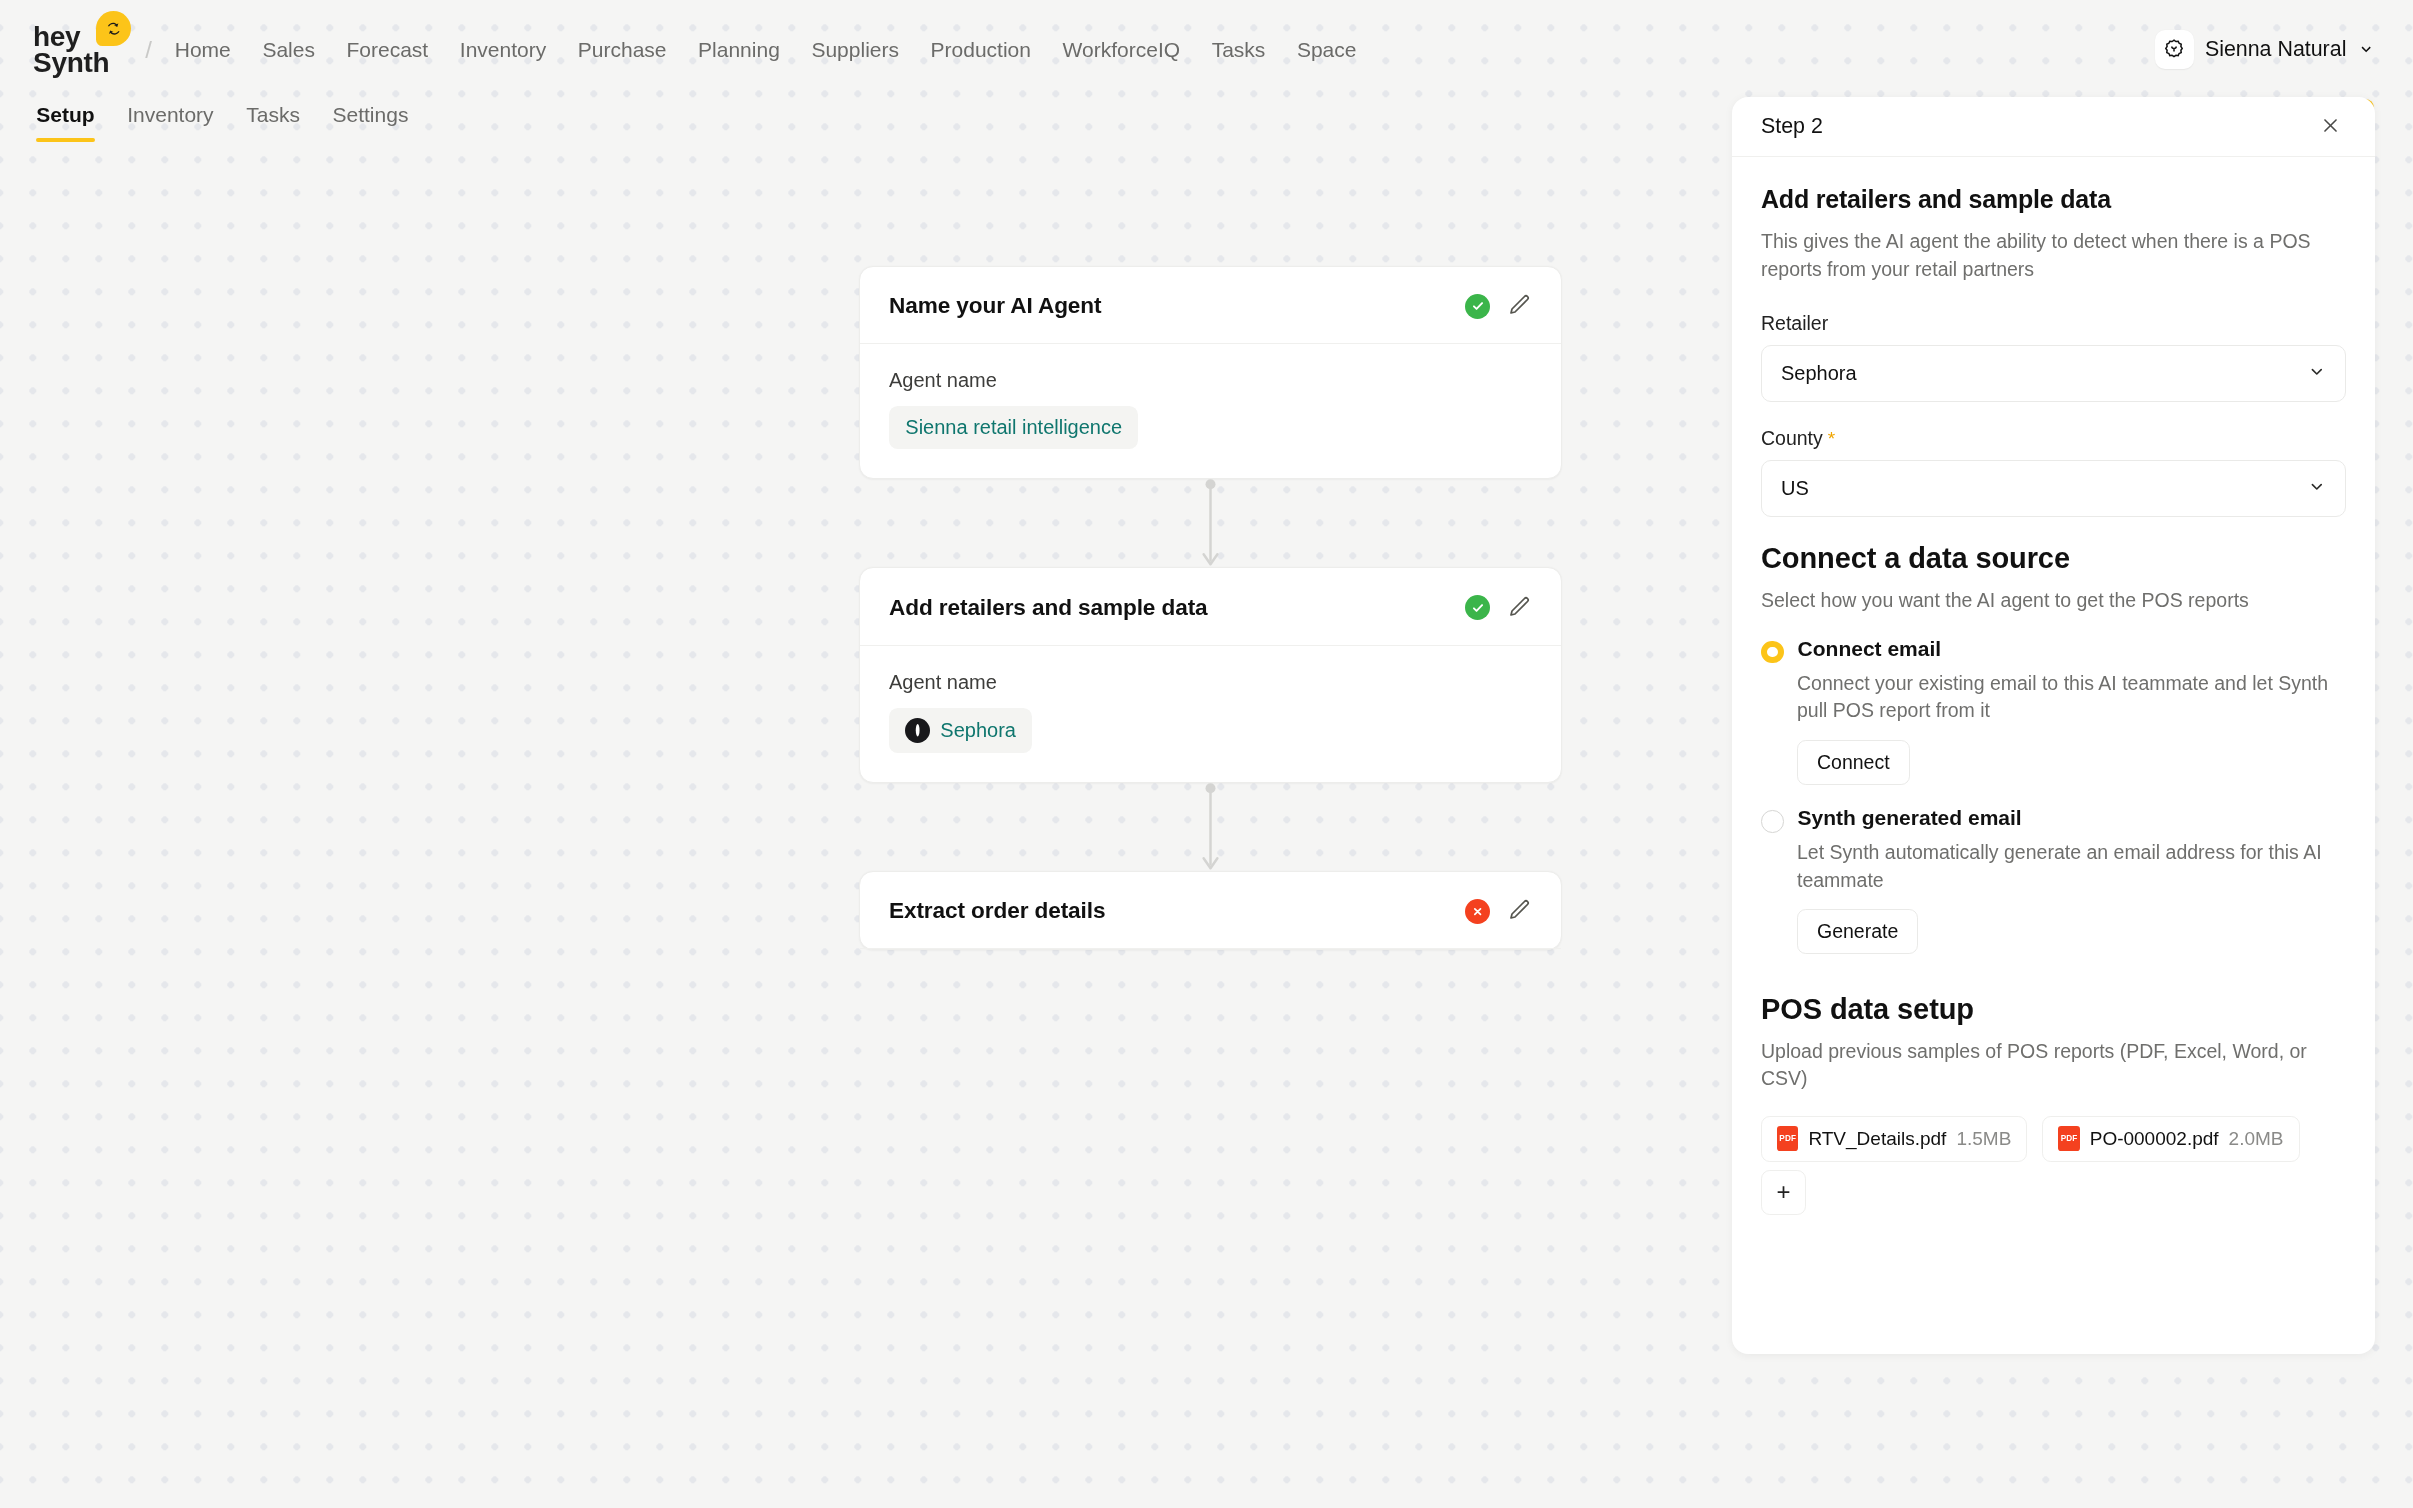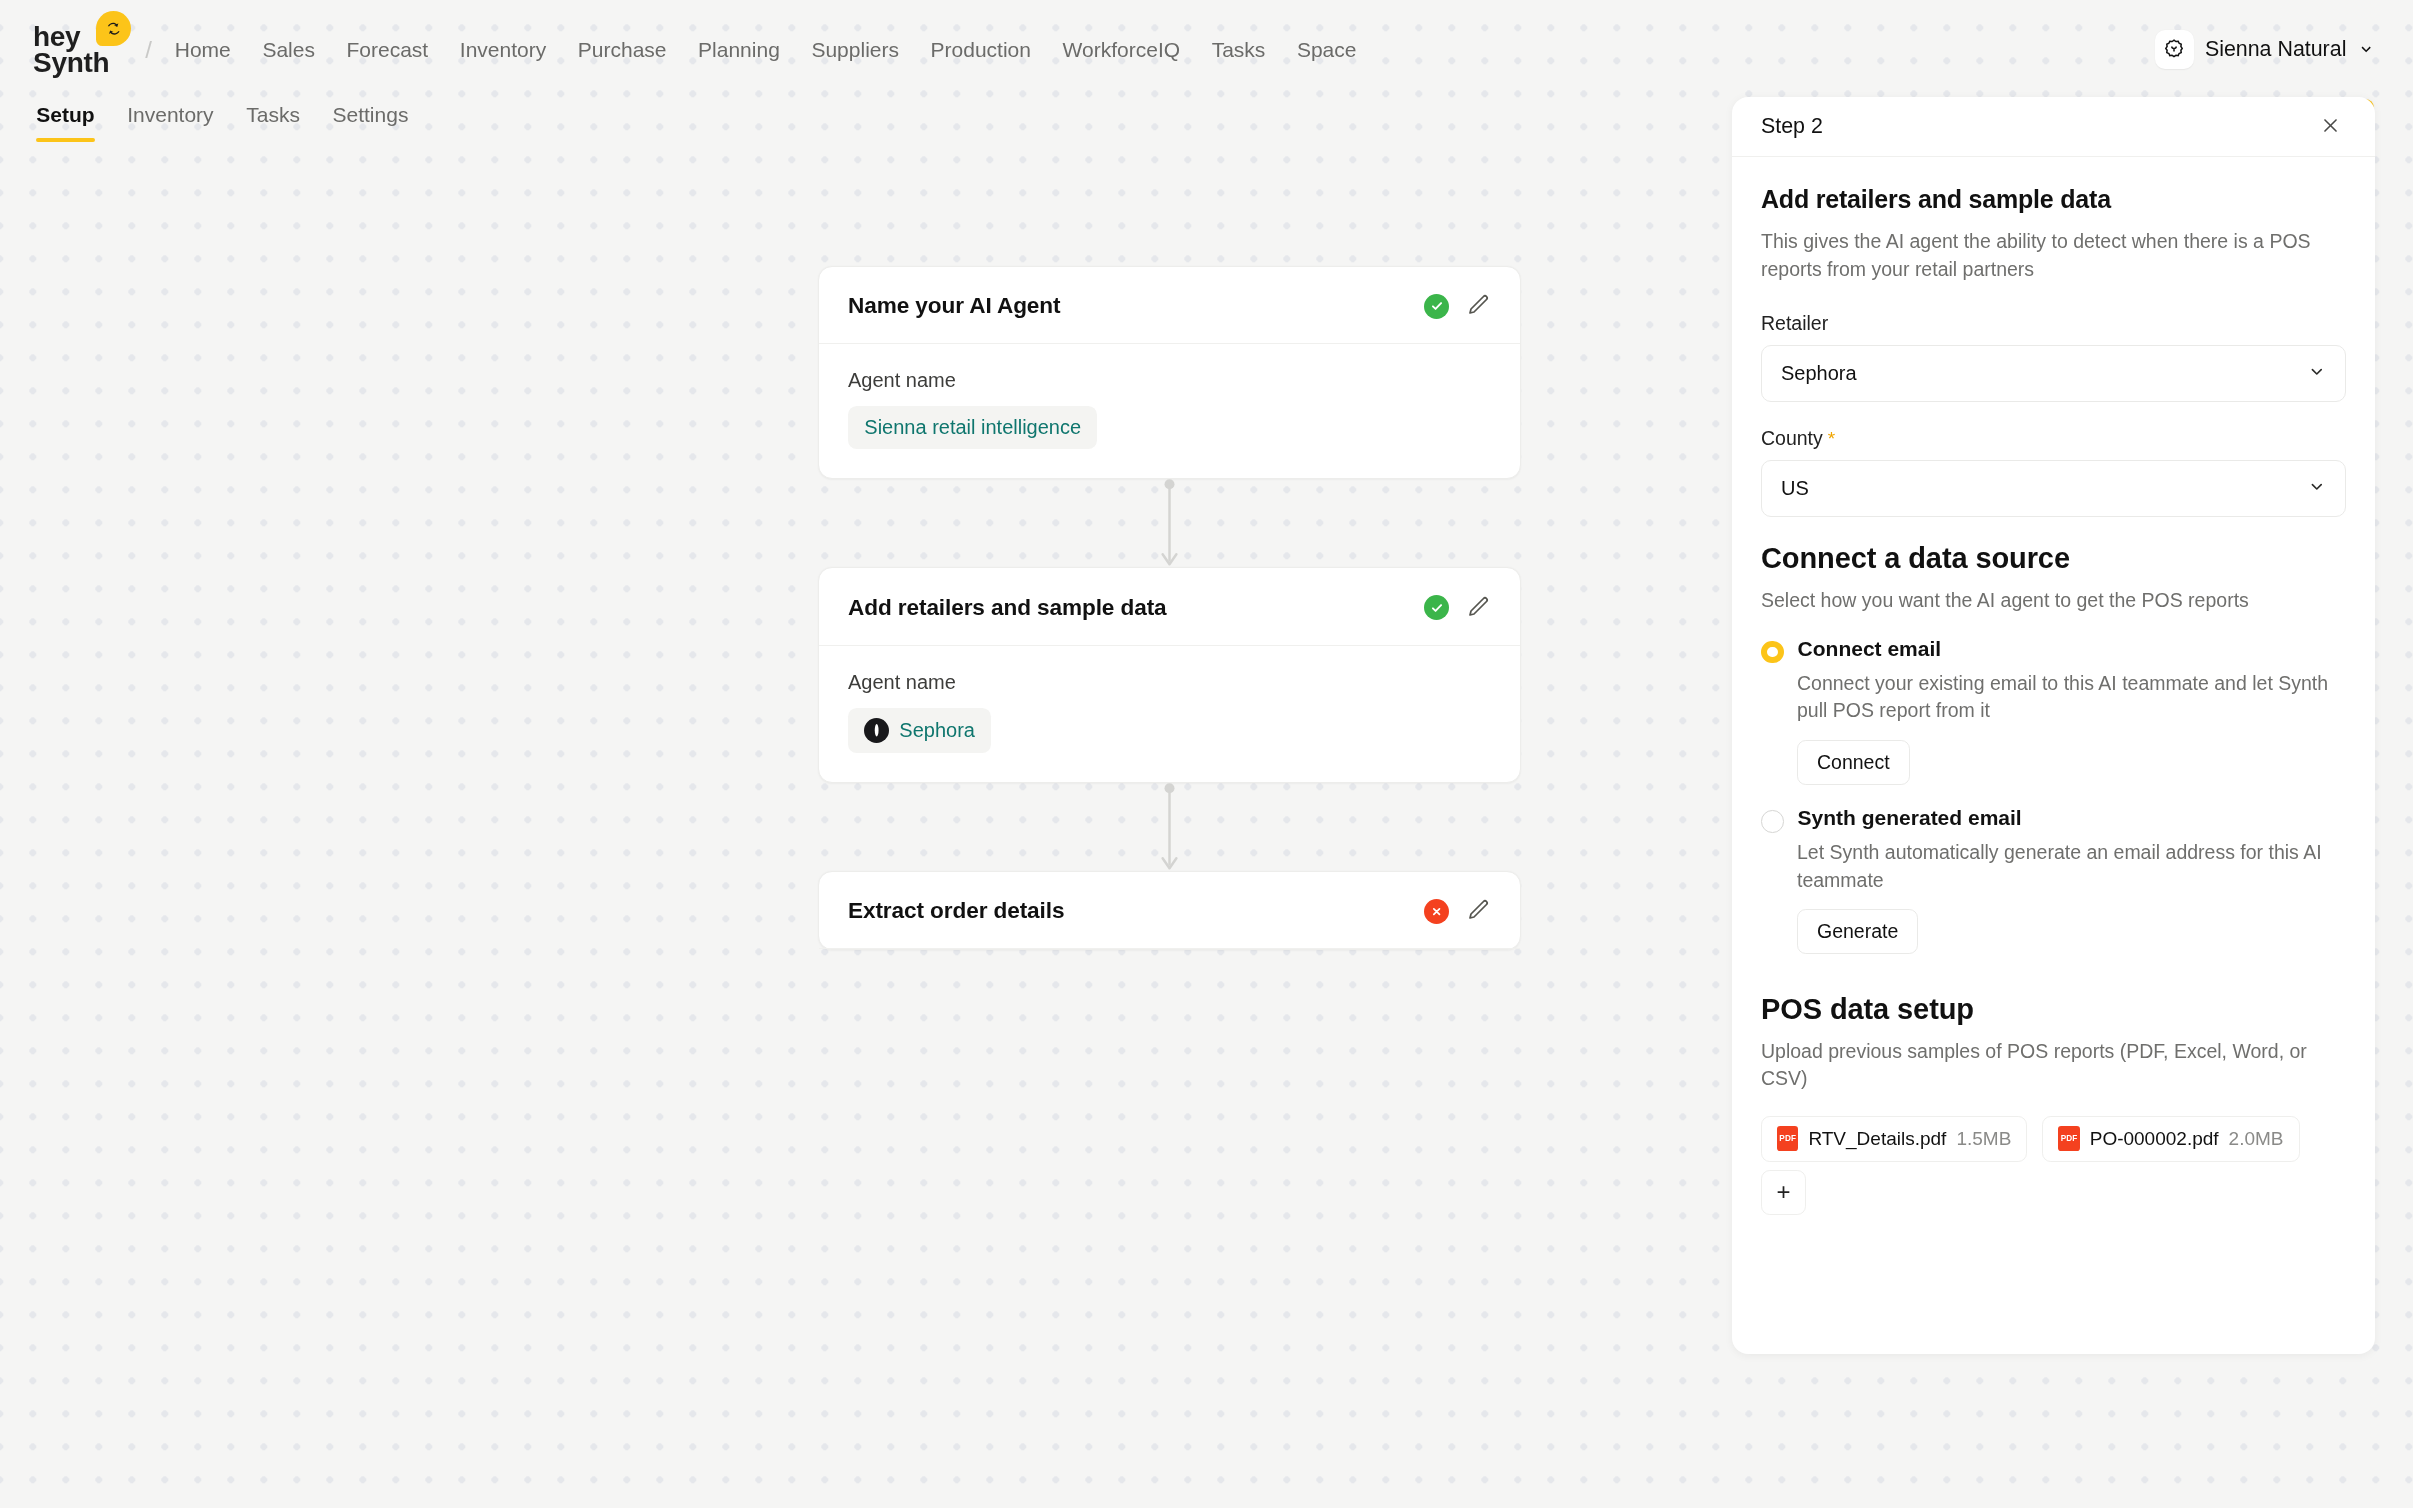--- a/index.html
+++ b/index.html
@@ -155,21 +155,21 @@
   .canvas {
     position: absolute;
     top: 153px;
     left: 0;
     width: 1732px;
     bottom: 0;
   }
 
   .flow {
     position: absolute;
-    left: 818px;
+    left: 859px;
     top: 113px;
     width: 703px;
   }
 
   .card {
     background: #ffffff;
     border: 0.6px solid #ededeb;
     border-radius: 14px;
     box-shadow: 0 0.6px 1.9px rgba(0,0,0,.04);
   }

